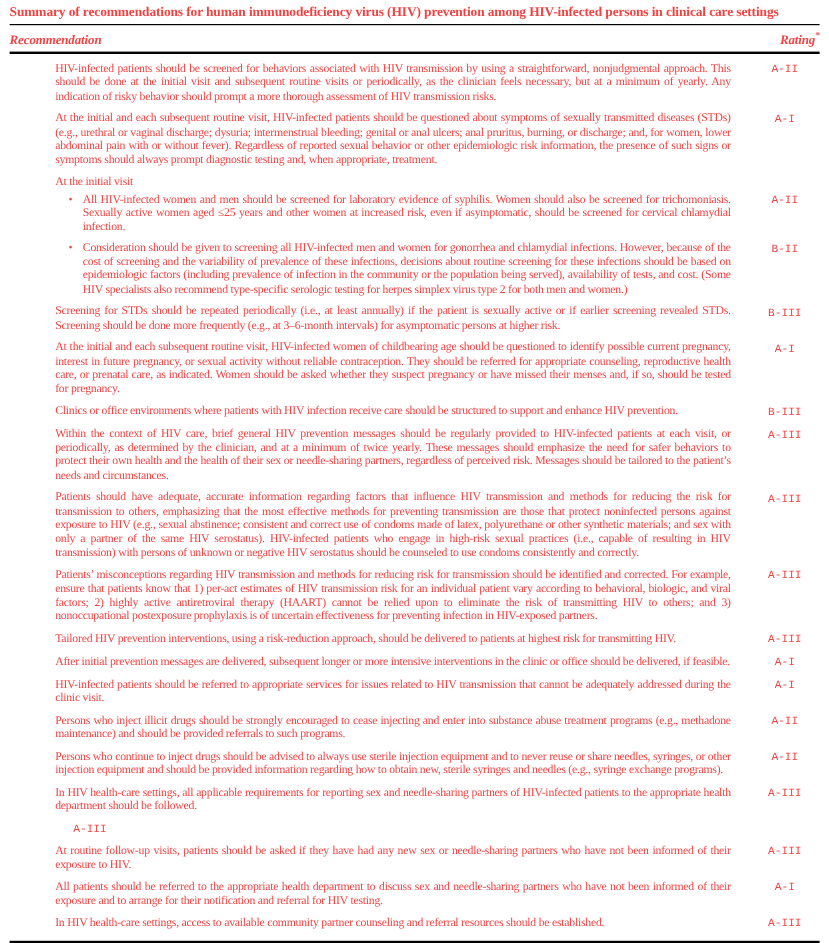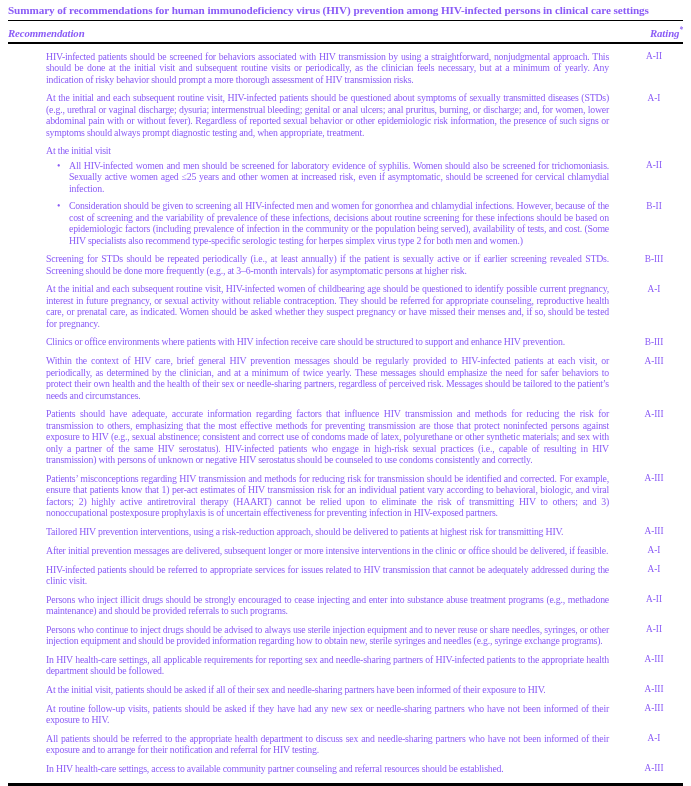--- a/index.html
+++ b/index.html
@@ -7,21 +7,21 @@
     padding: 0;
     background: #ffffff;
   }
   .doc {
     width: 691px;
     height: 786px;
     box-sizing: border-box;
     padding: 3px 8px 0 8px;
     overflow: hidden;
     background: #ffffff;
-    color: #8b5cf6;
+    color: #ef4444;
     font-family: "Liberation Serif", serif;
   }
   .title {
     font-weight: bold;
     font-size: 11.2px;
     line-height: 13px;
     padding: 1px 0 3px 0;
     letter-spacing: -0.1px;
   }
   .rule-thin { border-top: 1px solid #000; }
@@ -60,21 +60,21 @@
   .row.bullet .cell-text { margin-left: 23px; }
   .bullet-glyph {
     position: absolute;
     left: -12px;
     top: 0;
   }
   .cell-rating {
     width: 58px;
     flex: 0 0 58px;
     text-align: center;
-    font-family: Liberation Serif, serif;
+    font-family: Liberation Mono, monospace;
     font-size: 9.3px;
     line-height: 11.5px;
     padding-top: 0.5px;
     white-space: nowrap;
   }
   .footnote {
     font-size: 9.4px;
     line-height: 11px;
     letter-spacing: -0.1px;
     padding-top: 4px;
@@ -190,23 +190,20 @@
     </div>
     <div class="cell-rating">A-II</div>
   </div>
       <div class="row paragraph">
     <div class="cell-text">
       <span class="text-content">In HIV health-care settings, all applicable requirements for reporting sex and needle-sharing partners of HIV-infected patients to the appropriate health department should be followed.</span>
     </div>
     <div class="cell-rating">A-III</div>
   </div>
       <div class="row paragraph">
-    <div class="cell-text">
-      <span class="text-content">At the initial visit, patients should be asked if all of their sex and needle-sharing partners have been informed of their exposure to HIV.</span>
-    </div>
     <div class="cell-rating">A-III</div>
   </div>
       <div class="row paragraph">
     <div class="cell-text">
       <span class="text-content">At routine follow-up visits, patients should be asked if they have had any new sex or needle-sharing partners who have not been informed of their exposure to HIV.</span>
     </div>
     <div class="cell-rating">A-III</div>
   </div>
       <div class="row paragraph">
     <div class="cell-text">

